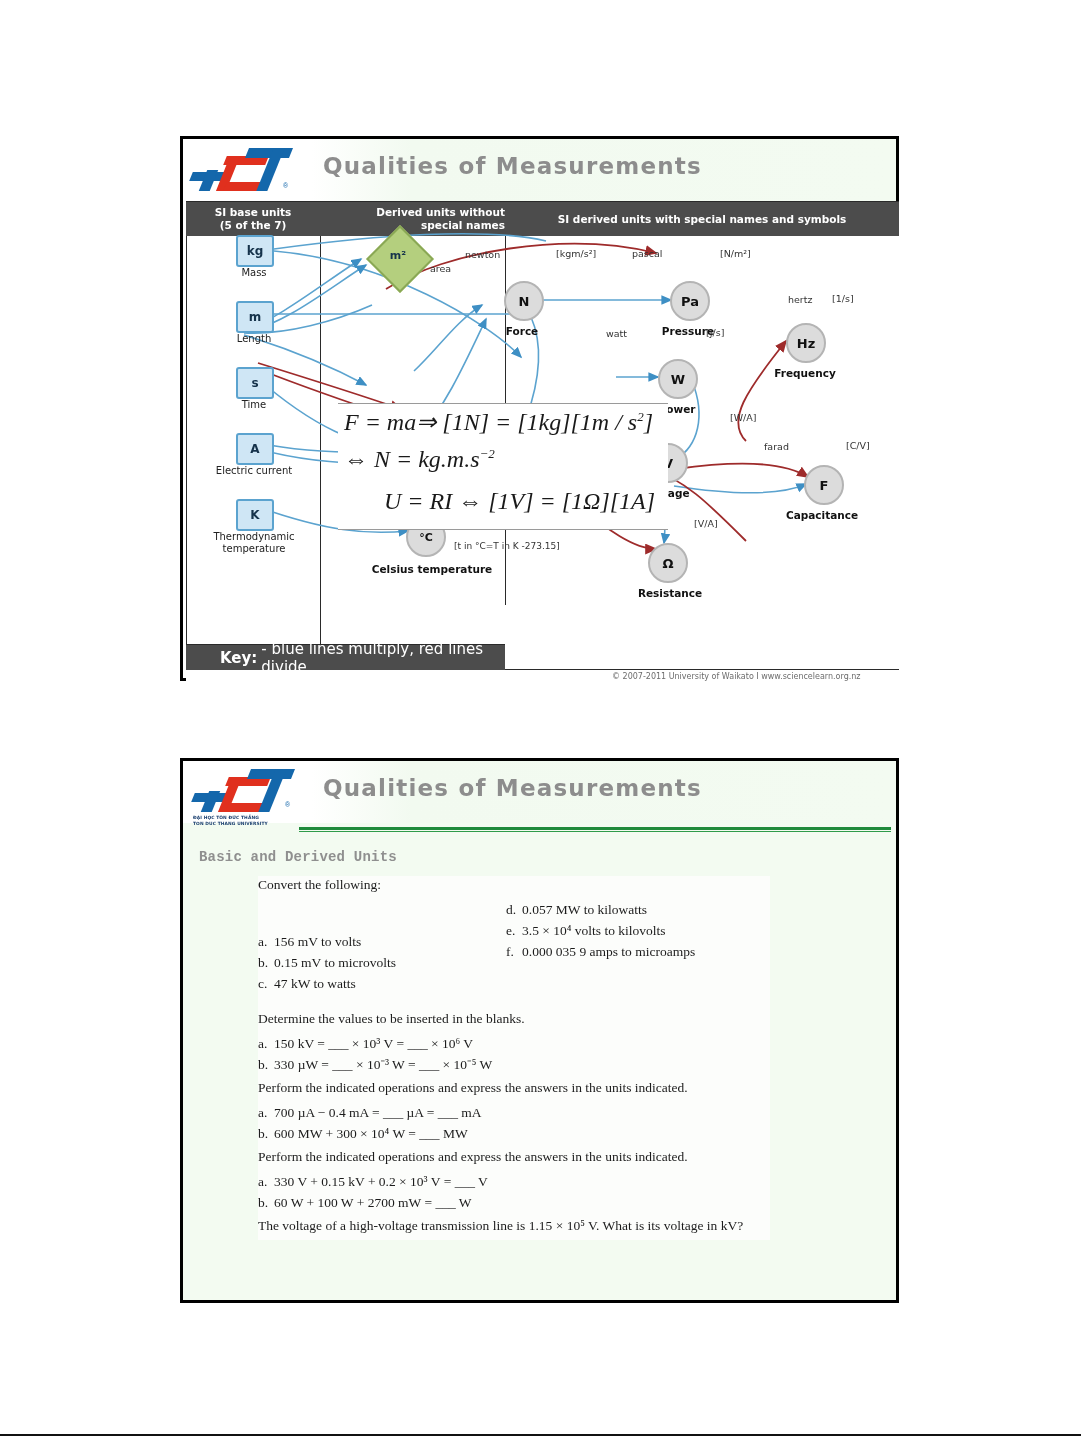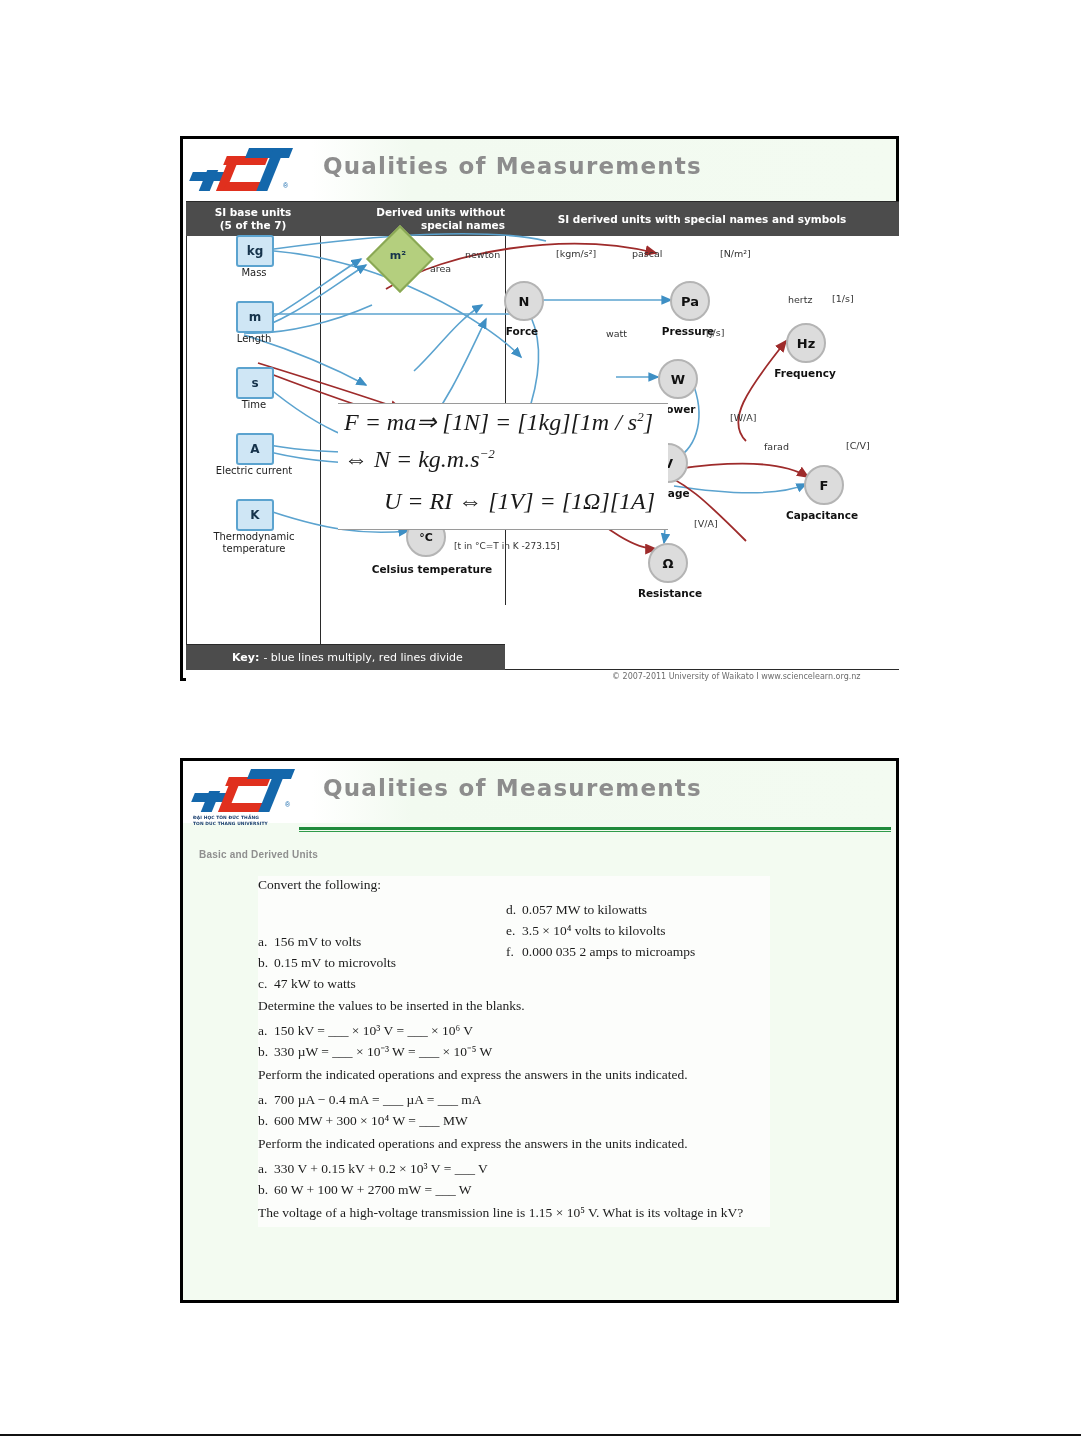--- a/index.html
+++ b/index.html
@@ -36,32 +36,32 @@
   .unitlabel{position:absolute;font-family:"DejaVu Sans",sans-serif;font-size:10px;color:#222;text-align:center;line-height:12px;}
 
   .diamond{position:absolute;width:44px;height:44px;background:#b4cf7e;border:2px solid #8aa855;transform:rotate(45deg);}
   .diamond-txt{position:absolute;font-family:"DejaVu Sans",sans-serif;font-weight:bold;font-size:11px;color:#16334b;text-align:center;}
 
   .circ{position:absolute;width:36px;height:36px;border-radius:50%;background:#dcdcdc;border:2px solid #b4b4b4;display:flex;align-items:center;justify-content:center;font-family:"DejaVu Sans",sans-serif;font-weight:bold;font-size:13px;color:#111;}
   .cname{position:absolute;font-family:"DejaVu Sans",sans-serif;font-weight:bold;font-size:10.5px;color:#111;text-align:center;white-space:nowrap;}
   .small{position:absolute;font-family:"DejaVu Sans",sans-serif;font-size:9.5px;color:#333;white-space:nowrap;}
   .dim{position:absolute;font-family:"DejaVu Sans",sans-serif;font-size:9.5px;color:#333;white-space:nowrap;}
 
-  .keybar{position:absolute;background:#4c4c4c;color:#fff;font-family:"DejaVu Sans",sans-serif;font-size:11px;display:flex;align-items:center;padding-left:46px;box-sizing:border-box;}
+  .keybar{position:absolute;background:#4c4c4c;color:#fff;font-family:"DejaVu Sans",sans-serif;font-size:15px;display:flex;align-items:center;padding-left:34px;box-sizing:border-box;}
   .keybar b{margin-right:4px;}
   .credit{position:absolute;font-family:"DejaVu Sans",sans-serif;font-size:8px;color:#6c6c6c;white-space:nowrap;}
 
   
   #eqbox{position:absolute;left:152px;top:202px;width:330px;height:125px;background:#fff;
          background-image:radial-gradient(#bdbdbd 0.6px,transparent 0.7px);background-size:26px 26px;
          border-top:1px solid #9a9a9a;border-bottom:1px solid #9a9a9a;}
   .eq{position:absolute;font-family:"Liberation Serif",serif;font-style:italic;color:#1a1a1a;white-space:nowrap;}
 
   
-  .sec-title{position:absolute;font-family:Liberation Sans, sans-serif;font-weight:600;font-size:10px;color:#8f8f8f;letter-spacing:.2px;}
+  .sec-title{position:absolute;font-family:Liberation Mono, monospace;font-weight:600;font-size:14px;color:#8f8f8f;letter-spacing:.2px;}
   #s2body{position:absolute;left:75px;top:115px;width:512px;background:#fcfdfb;font-family:"Liberation Serif",serif;color:#1c1c1c;font-size:13.5px;}
   #s2body p{margin:0 0 7px 0;line-height:17px;}
   #s2body .q{margin:0 0 6px 0;line-height:17px;}
   .two{display:flex;}
   .two .c1{width:248px;margin-top:32px;}
   .two .c2{width:262px;}
   .itm{line-height:21px;white-space:nowrap;}
   .lbl{display:inline-block;width:16px;}
   sup{font-size:9px;vertical-align:super;}
 
@@ -290,25 +290,25 @@
 
       <div class="two">
         <div class="c1">
           <div class="itm"><span class="lbl">a.</span><span>156 mV to volts</span></div>
           <div class="itm"><span class="lbl">b.</span><span>0.15 mV to microvolts</span></div>
           <div class="itm"><span class="lbl">c.</span><span>47 kW to watts</span></div>
         </div>
         <div class="c2">
           <div class="itm"><span class="lbl">d.</span><span>0.057 MW to kilowatts</span></div>
           <div class="itm"><span class="lbl">e.</span><span>3.5 × 10⁴ volts to kilovolts</span></div>
-          <div class="itm"><span class="lbl">f.</span><span>0.000 035 2 amps to microamps</span></div>
+          <div class="itm"><span class="lbl">f.</span><span>0.000 035 9 amps to microamps</span></div>
         </div>
       </div>
 
-      <p class="q" style="margin-top:3px;">Determine the values to be inserted in the blanks.</p>
+      <p class="q" style="margin-top:16px;">Determine the values to be inserted in the blanks.</p>
       <div class="itm"><span class="lbl">a.</span><span>150 kV = ___ × 10³ V = ___ × 10⁶ V</span></div>
       <div class="itm"><span class="lbl">b.</span><span>330 µW = ___ × 10⁻³ W = ___ × 10⁻⁵ W</span></div>
 
       <p class="q" style="margin-top:4px;">Perform the indicated operations and express the answers in the units indicated.</p>
       <div class="itm"><span class="lbl">a.</span><span>700 µA − 0.4 mA = ___ µA = ___ mA</span></div>
       <div class="itm"><span class="lbl">b.</span><span>600 MW + 300 × 10⁴ W = ___ MW</span></div>
 
       <p class="q" style="margin-top:4px;">Perform the indicated operations and express the answers in the units indicated.</p>
       <div class="itm"><span class="lbl">a.</span><span>330 V + 0.15 kV + 0.2 × 10³ V = ___ V</span></div>
       <div class="itm"><span class="lbl">b.</span><span>60 W + 100 W + 2700 mW = ___ W</span></div>

